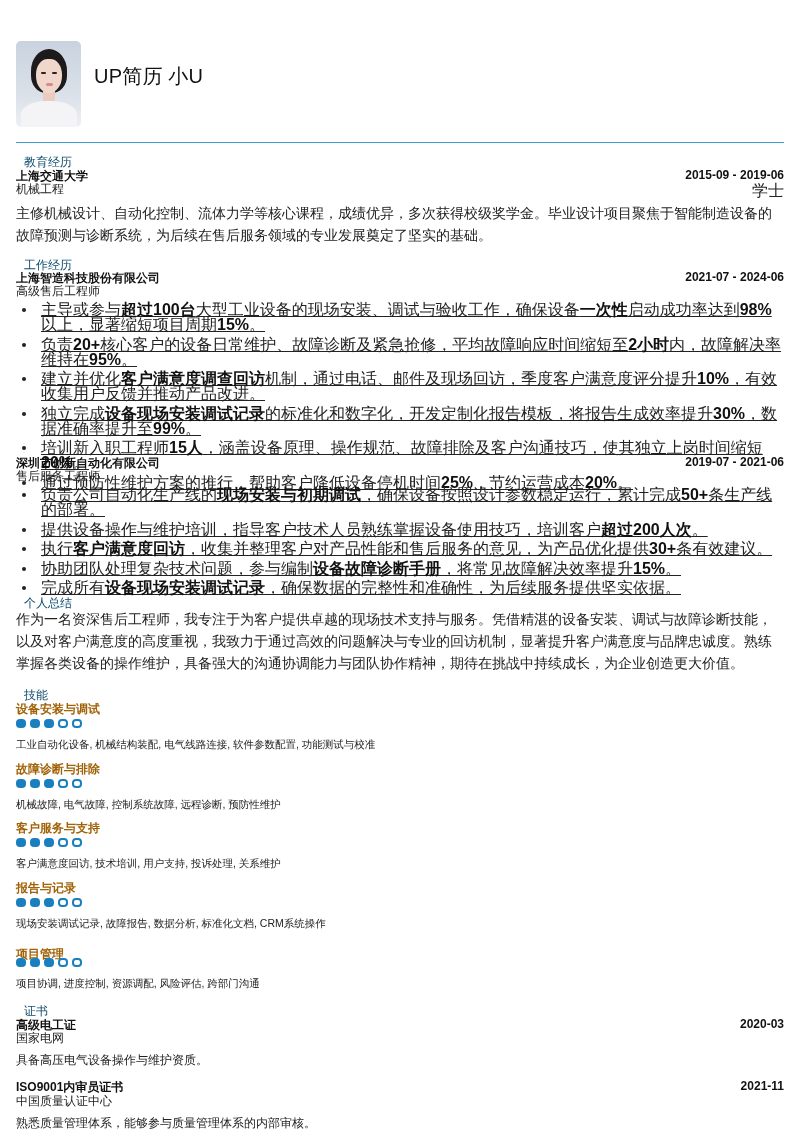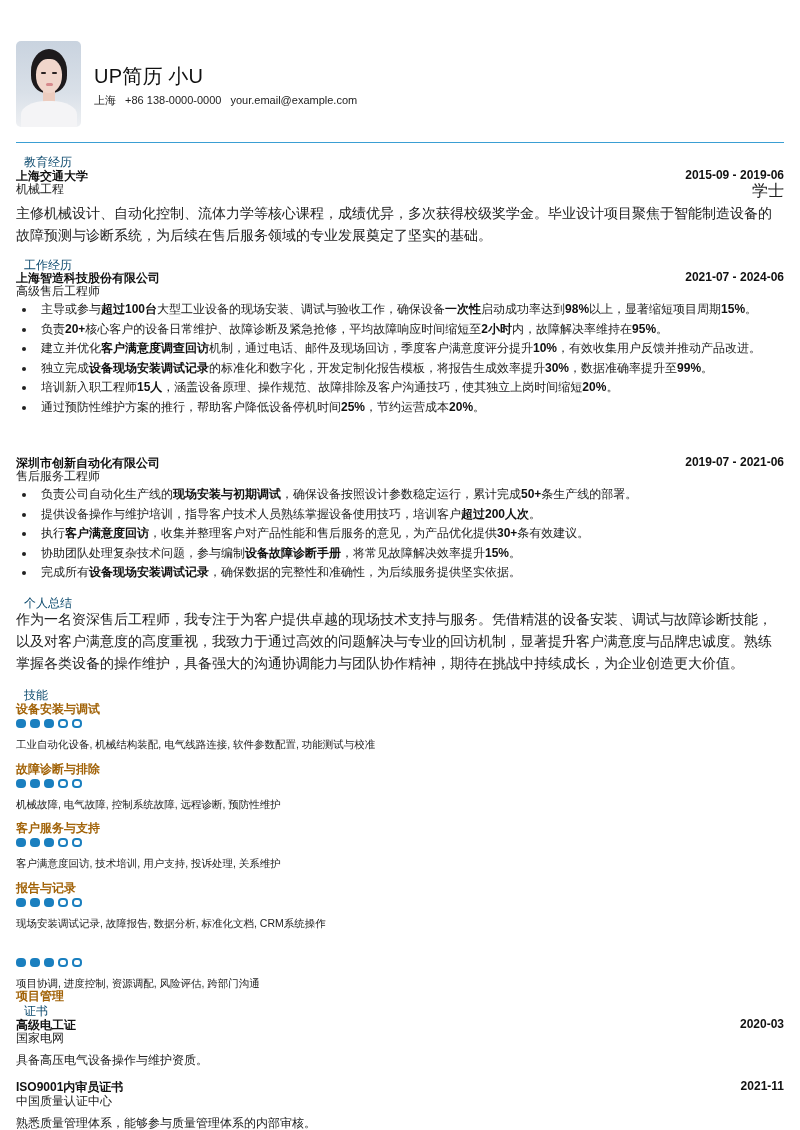--- a/index.html
+++ b/index.html
@@ -24,21 +24,21 @@
   .rule { position: absolute; left: 0; top: 142px; width: 768px; height: 1px; background: #3a9ed3; }
 
   .sec-title { position: absolute; left: 8px; font-size: 12px; color: #0c4a6e; font-weight: normal; }
   .entry-title { position: absolute; left: 0; font-size: 12px; font-weight: bold; color: #111; }
   .entry-sub { position: absolute; left: 0; font-size: 12px; color: #222; }
   .entry-date { position: absolute; right: 0; font-size: 12px; font-weight: bold; color: #111; }
   .entry-degree { position: absolute; right: 0; font-size: 16px; color: #222; }
   .para { position: absolute; left: 0; width: 768px; font-size: 14px; line-height: 22px; color: #222; }
 
   ul.bullets { position: absolute; left: 0; width: 768px; list-style: none; }
-  ul.bullets li { position: relative; padding-left: 25px; font-size: 12px; line-height: 15px; color: #222; margin-bottom: 4.5px; }
+  ul.bullets li { position: relative; padding-left: 25px; font-size: 16px; line-height: 15px; color: #222; margin-bottom: 4.5px; text-decoration: underline; }
   ul.bullets li::before { content: ""; position: absolute; left: 6px; top: 6px; width: 4px; height: 4px; border-radius: 50%; background: #222; }
   ul.bullets li b { color: #111; }
 
   .skill-name { position: absolute; left: 0; font-size: 12px; font-weight: bold; color: #a16207; }
   .dots { position: absolute; left: 0; height: 10px; display: flex; gap: 4px; }
   .dot { width: 10px; height: 9px; border-radius: 4px; }
   .dot.on { background: #1a7fbf; }
   .dot.off { border: 2px solid #1a7fbf; background: #fff; }
   .skill-kw { position: absolute; left: 0; font-size: 10.5px; color: #222; }
 </style>
@@ -51,25 +51,20 @@
     <div class="photo">
       <div class="hair"></div>
         <div class="neck"></div>
         <div class="shirt"></div>
         <div class="face"></div>
       <div class="eye-l"></div>
         <div class="eye-r"></div>
         <div class="lips"></div>
     </div>
     <div class="name">UP简历 小U</div>
-    <div class="contact">
-      <span>上海</span>
-      <span>+86 138-0000-0000</span>
-      <span>your.email@example.com</span>
-    </div>
   </div>
 
   <div class="rule"></div>
 
   <div class="sec-title" style="top:154px">教育经历</div>
   <div class="entry-title" style="top:168px">上海交通大学</div>
   <div class="entry-date" style="top:168px">2015-09 - 2019-06</div>
   <div class="entry-sub" style="top:181px">机械工程</div>
   <div class="entry-degree" style="top:181px">学士</div>
   <div class="para" style="top:202px">主修机械设计、自动化控制、流体力学等核心课程，成绩优异，多次获得校级奖学金。毕业设计项目聚焦于智能制造设备的故障预测与诊断系统，为后续在售后服务领域的专业发展奠定了坚实的基础。</div>
@@ -132,21 +127,21 @@
       <div class="skill-kw" style="top: 857px;">客户满意度回访, 技术培训, 用户支持, 投诉处理, 关系维护</div>
       <div class="skill-name" style="top: 880px;">报告与记录</div>
       <div class="dots" style="top: 898px;">
         <span class="dot on"></span>
         <span class="dot on"></span>
         <span class="dot on"></span>
         <span class="dot off"></span>
         <span class="dot off"></span>
       </div>
       <div class="skill-kw" style="top: 917px;">现场安装调试记录, 故障报告, 数据分析, 标准化文档, CRM系统操作</div>
-      <div class="skill-name" style="top: 988px;">项目管理</div>
+      <div class="skill-name" style="top: 946px;">项目管理</div>
       <div class="dots" style="top: 958px;">
         <span class="dot on"></span>
         <span class="dot on"></span>
         <span class="dot on"></span>
         <span class="dot off"></span>
         <span class="dot off"></span>
       </div>
       <div class="skill-kw" style="top: 977px;">项目协调, 进度控制, 资源调配, 风险评估, 跨部门沟通</div>
     </div>
 

